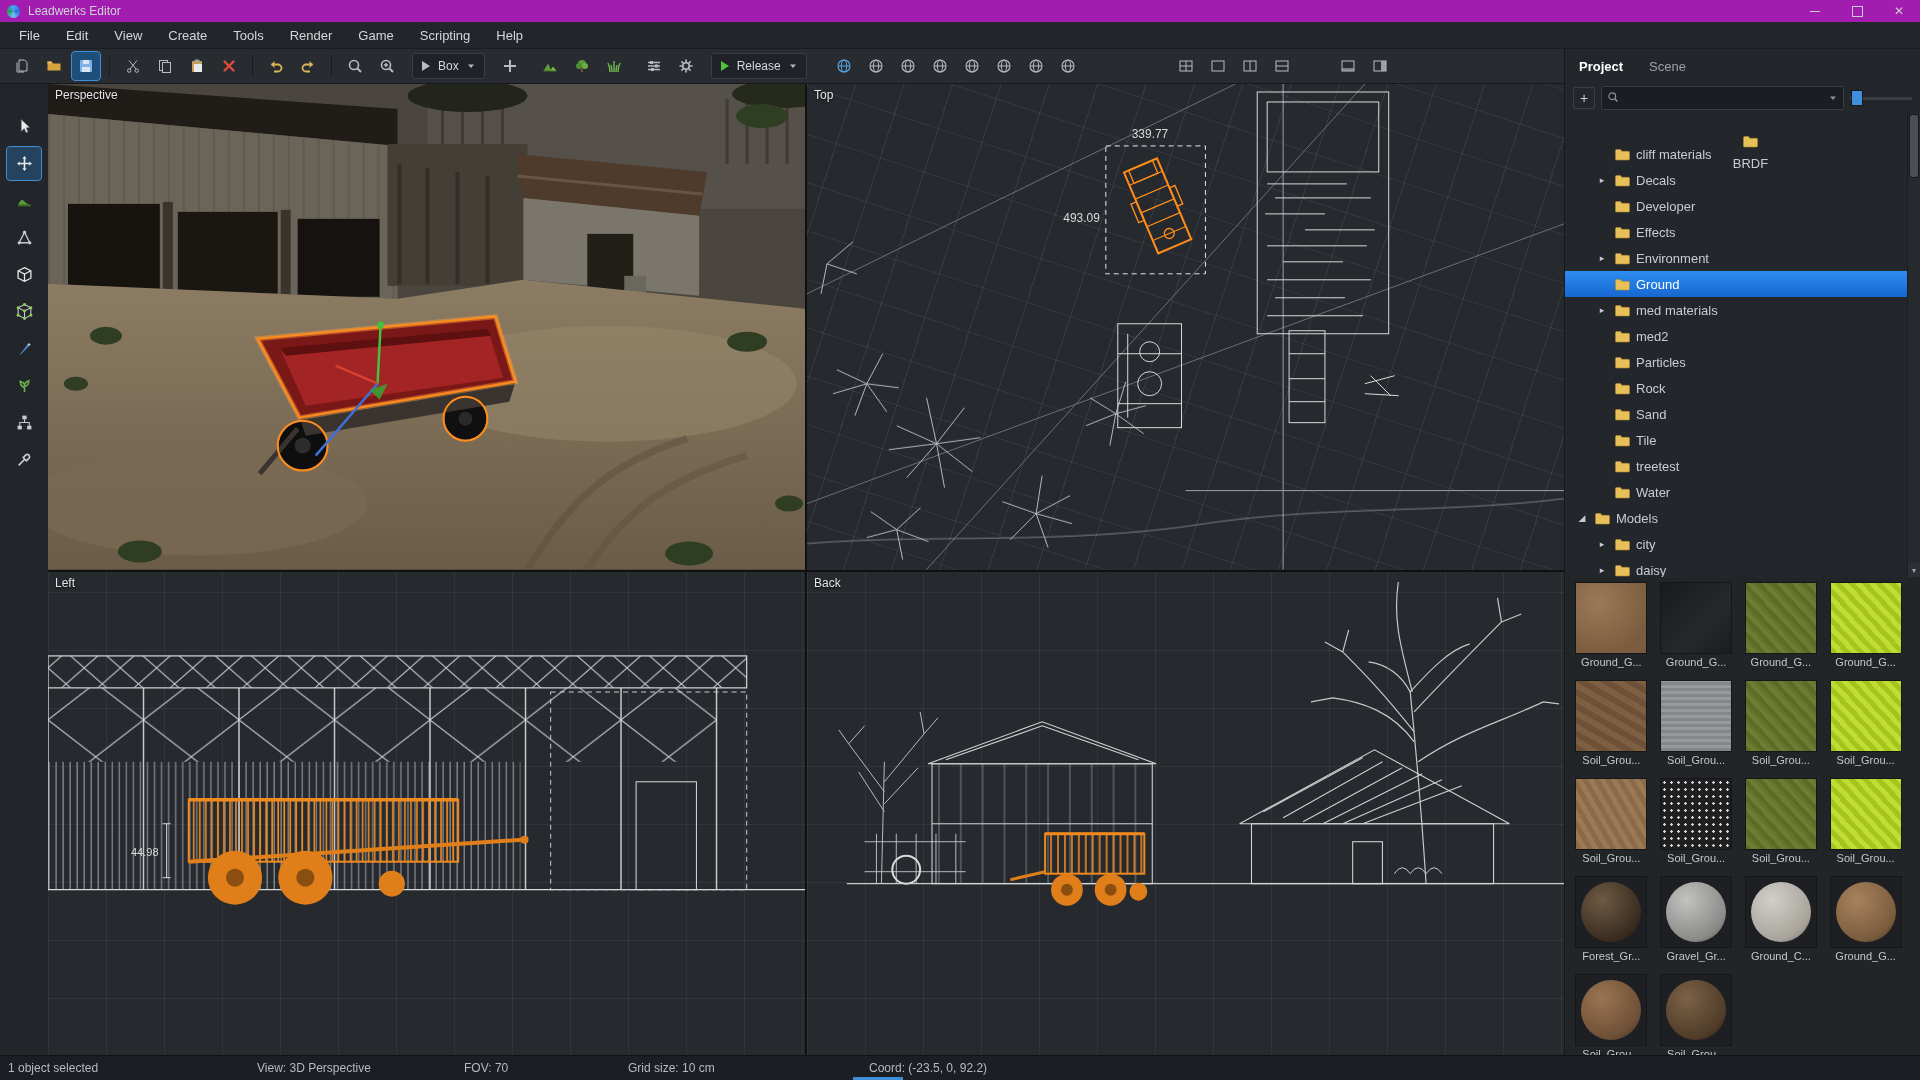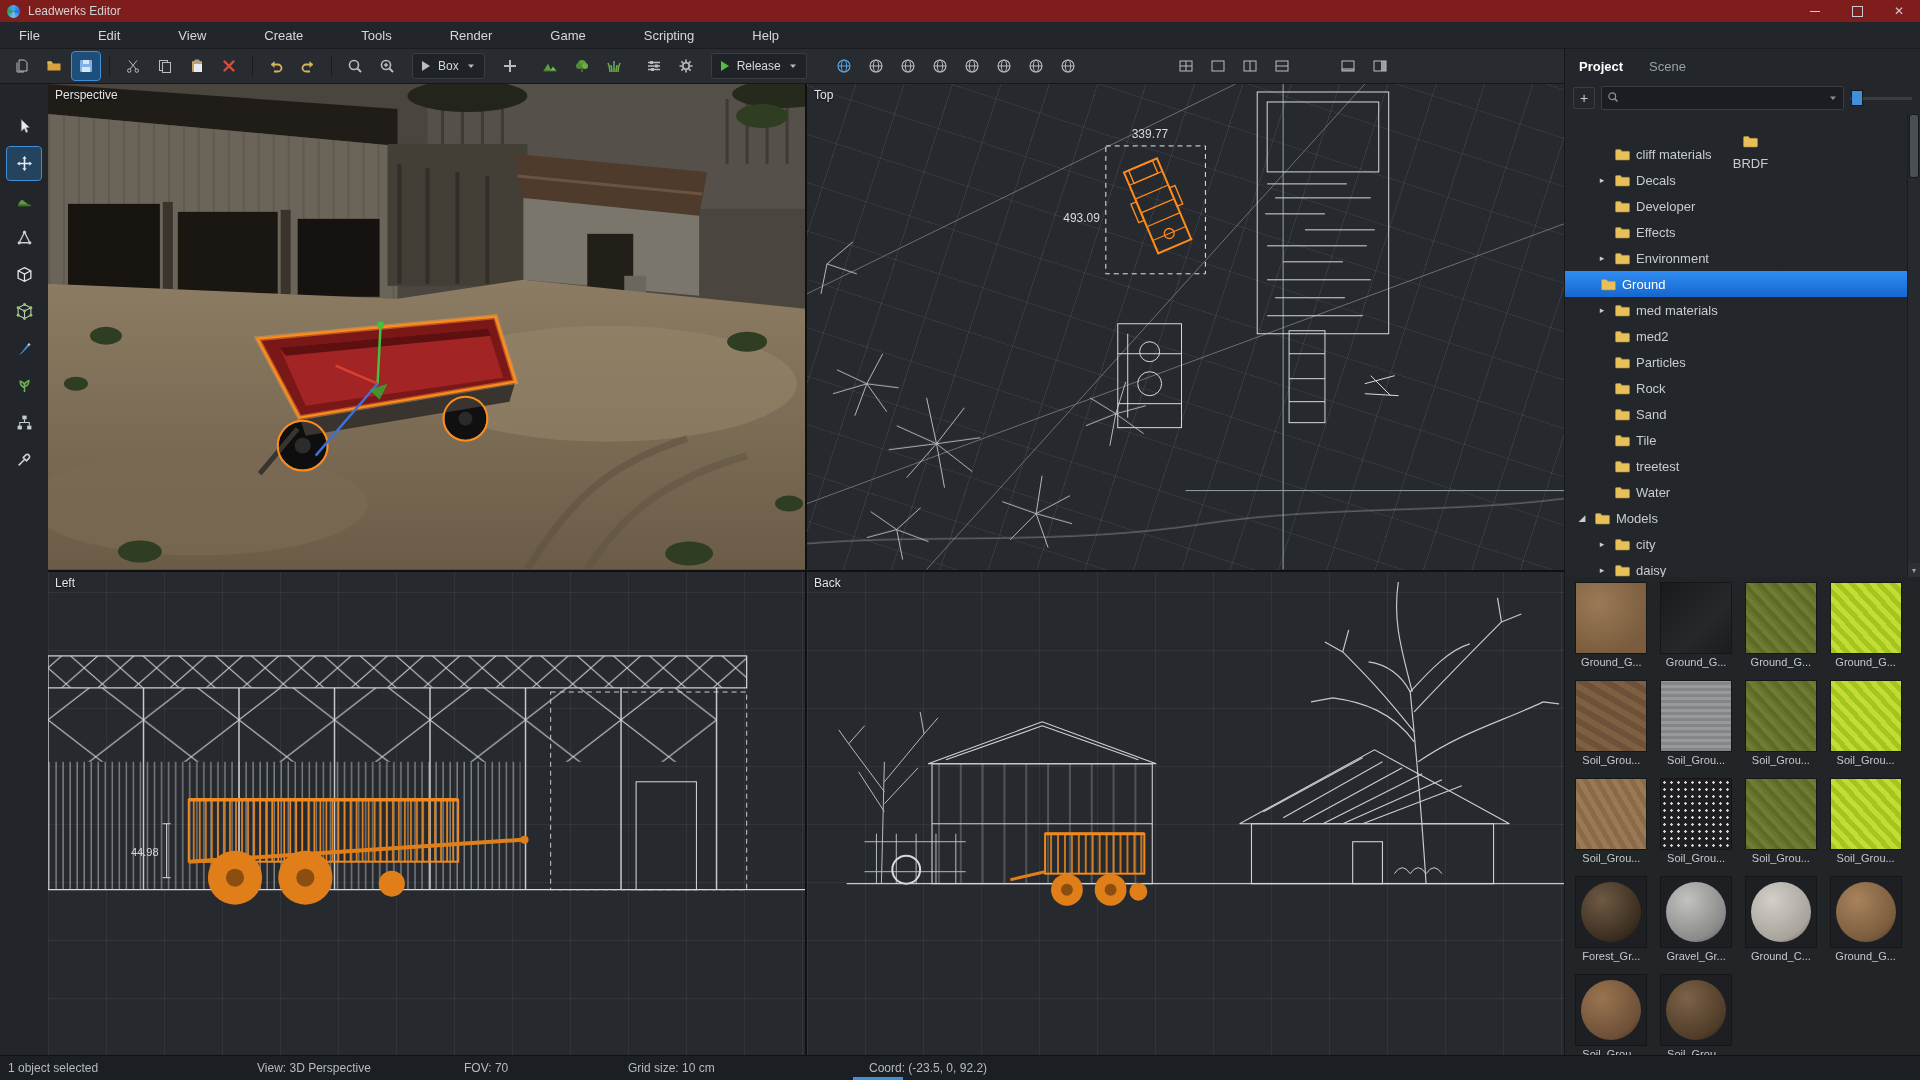--- a/index.html
+++ b/index.html
@@ -1,27 +1,27 @@
 <!DOCTYPE html>
 <html><head>
 <meta charset="utf-8">
 <style>
   html,body{margin:0;padding:0;background:#0e1012;}
   .app{position:relative;width:1920px;height:1080px;overflow:hidden;background:#22262a;
        font-family:"Liberation Sans",sans-serif;color:#c8ccd1;font-size:13px;-webkit-font-smoothing:antialiased;}
   
-  .titlebar{height:22px;background:#7f1d1d;display:flex;align-items:center;font-size:12px;color:#cfd3d8;}
+  .titlebar{height:22px;background:#a21caf;display:flex;align-items:center;font-size:12px;color:#cfd3d8;}
   .app-icon{width:13px;height:13px;border-radius:50%;margin:0 8px 0 7px;
             background:conic-gradient(#4aa3ff,#2e6fd8,#74c0ff,#2a9d5c,#4aa3ff);}
   .win-controls{margin-left:auto;display:flex;height:100%;}
   .win-btn{width:42px;height:100%;display:flex;align-items:center;justify-content:center;color:#c8ccd1;}
   .win-btn .sq{width:9px;height:9px;border:1px solid #c8ccd1;display:block;}
   .win-btn .bar{width:10px;height:1px;background:#c8ccd1;display:block;}
   
-  .menubar{height:26px;background:#22262a;border-bottom:1px solid #1a1d20;display:flex;align-items:center;padding-left:6px;gap:32px;}
+  .menubar{height:26px;background:#22262a;border-bottom:1px solid #1a1d20;display:flex;align-items:center;padding-left:6px;}
   .menu-item{padding:0 13px;height:100%;display:flex;align-items:center;color:#d4d7db;}
   
   .content{display:flex;height:1008px;}
   .left-part{width:1565px;display:flex;flex-direction:column;}
   
   .toolbar{height:34px;background:#282c31;border-bottom:1px solid #15181c;display:flex;align-items:center;padding:0 6px;flex:0 0 34px;}
   .tb-btn{width:28px;height:28px;margin:0 2px;border-radius:3px;display:flex;align-items:center;justify-content:center;color:#b8bcc2;}
   .tb-btn.active{background:#1e4f7a;outline:1px solid #3f8fdb;}
   .tb-btn.accent{color:#5aa7e8;}
   .tb-ico{display:flex;}
@@ -853,21 +853,21 @@
             </div>
             <div class="tree-row" style="padding-left: 30px;">
               <span class="tree-arrow">▸</span>
               <span class="tree-ico">
                 <svg width="15" height="13" viewBox="0 0 15 13">
                   <path d="M0.5 2.5 a1 1 0 0 1 1 -1 h4 l1.3 1.8 h6.7 a1 1 0 0 1 1 1 V11 a1 1 0 0 1 -1 1 h-12 a1 1 0 0 1 -1 -1z" fill="#e8c05a" stroke="#b08a2e" stroke-width="0.6"></path>
                 </svg>
               </span>
               <span class="tree-label">Environment</span>
             </div>
-            <div class="tree-row selected" style="padding-left: 16px;">
+            <div class="tree-row selected" style="padding-left: 30px;">
               <span class="tree-arrow"></span>
               <span class="tree-ico">
                 <svg width="15" height="13" viewBox="0 0 15 13">
                   <path d="M0.5 2.5 a1 1 0 0 1 1 -1 h4 l1.3 1.8 h6.7 a1 1 0 0 1 1 1 V11 a1 1 0 0 1 -1 1 h-12 a1 1 0 0 1 -1 -1z" fill="#e8c05a" stroke="#b08a2e" stroke-width="0.6"></path>
                 </svg>
               </span>
               <span class="tree-label">Ground</span>
             </div>
             <div class="tree-row" style="padding-left: 30px;">
               <span class="tree-arrow">▸</span>

